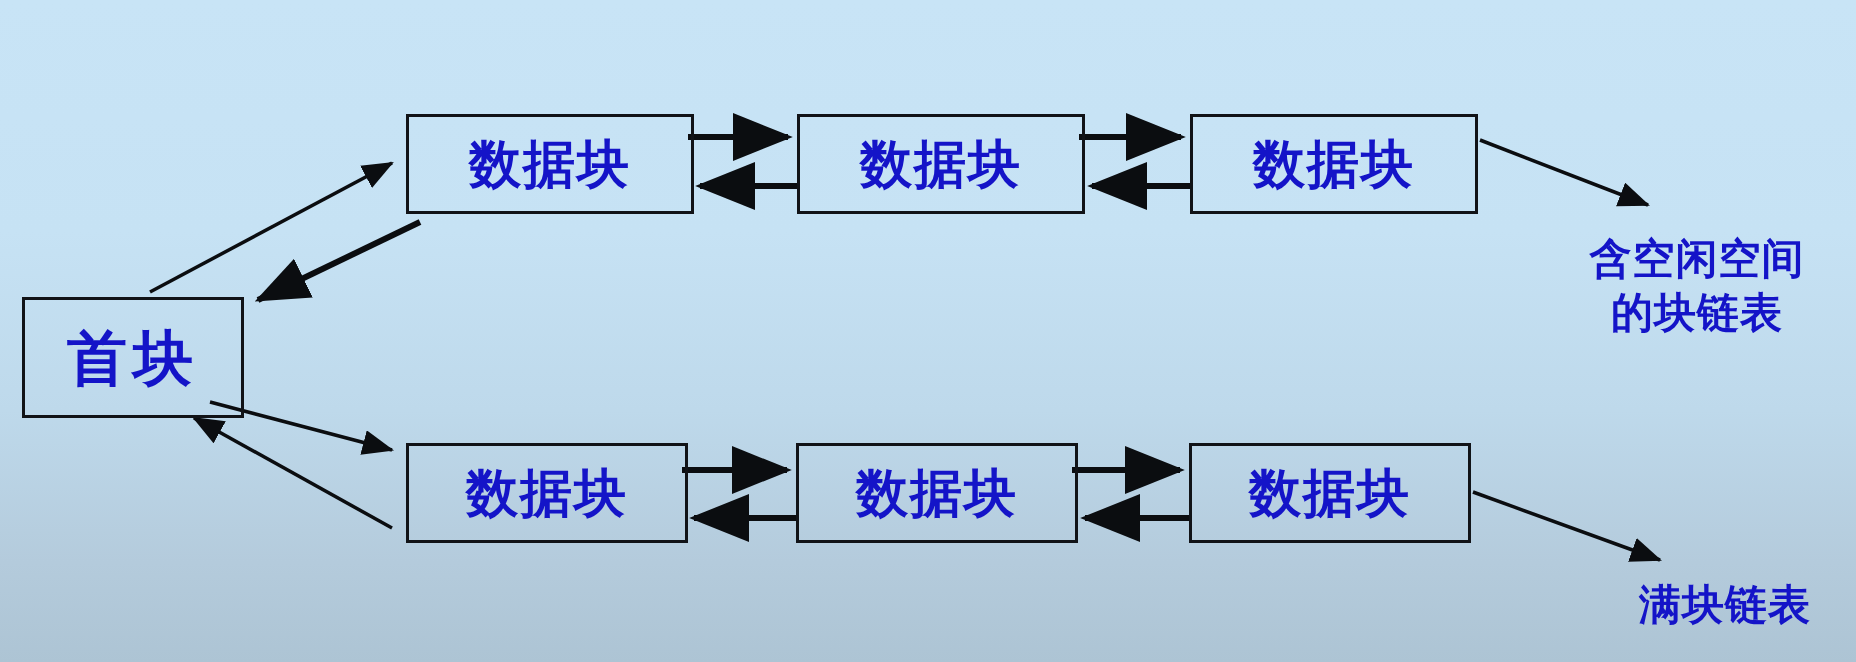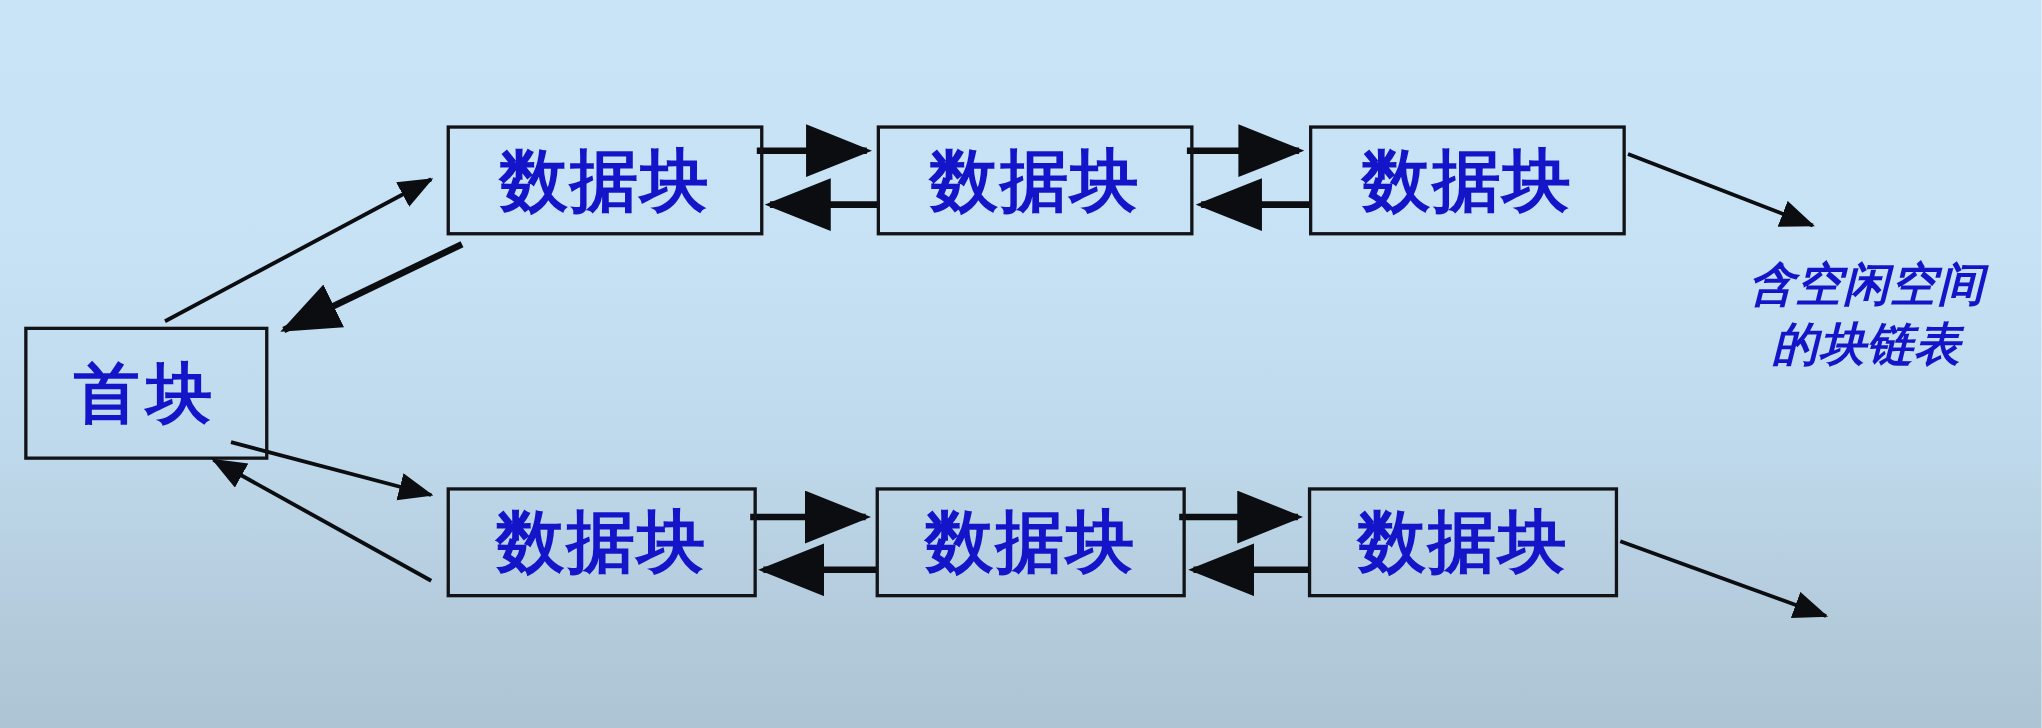--- a/index.html
+++ b/index.html
@@ -37,21 +37,21 @@
     justify-content: center;
   }
   .node-label {
     color: #1414c8;
     font-family: "DejaVu Sans", "Liberation Sans", sans-serif;
     font-weight: 700;
     white-space: nowrap;
     letter-spacing: 2px;
   }
   .node-box.datablock .node-label {
-    font-size: 62px;
+    font-size: 52px;
     line-height: 62px;
   }
   .node-box.headblock .node-label {
     font-size: 60px;
     line-height: 60px;
     letter-spacing: 6px;
   }
   .side-label {
     position: absolute;
     color: #1414c8;
@@ -157,17 +157,18 @@
   </div>
 
   <div class="node-box datablock" style="left:796px; top:443px; width:282px; height:100px;">
     <span class="node-label">数据块</span>
   </div>
 
   <div class="node-box datablock" style="left:1189px; top:443px; width:282px; height:100px;">
     <span class="node-label">数据块</span>
   </div>
 
-  <div class="side-label" style="left:1552px; top:232px; width:290px;font-style:italic;">含空闲空间
+  <div class="side-label" style="left:1552px; top:232px; width:290px;">含空闲空间
 的块链表</div>
 
+  <div class="side-label" style="left:1600px; top:578px; width:250px;">满块链表</div>
 
 </div>
 
 </body></html>

